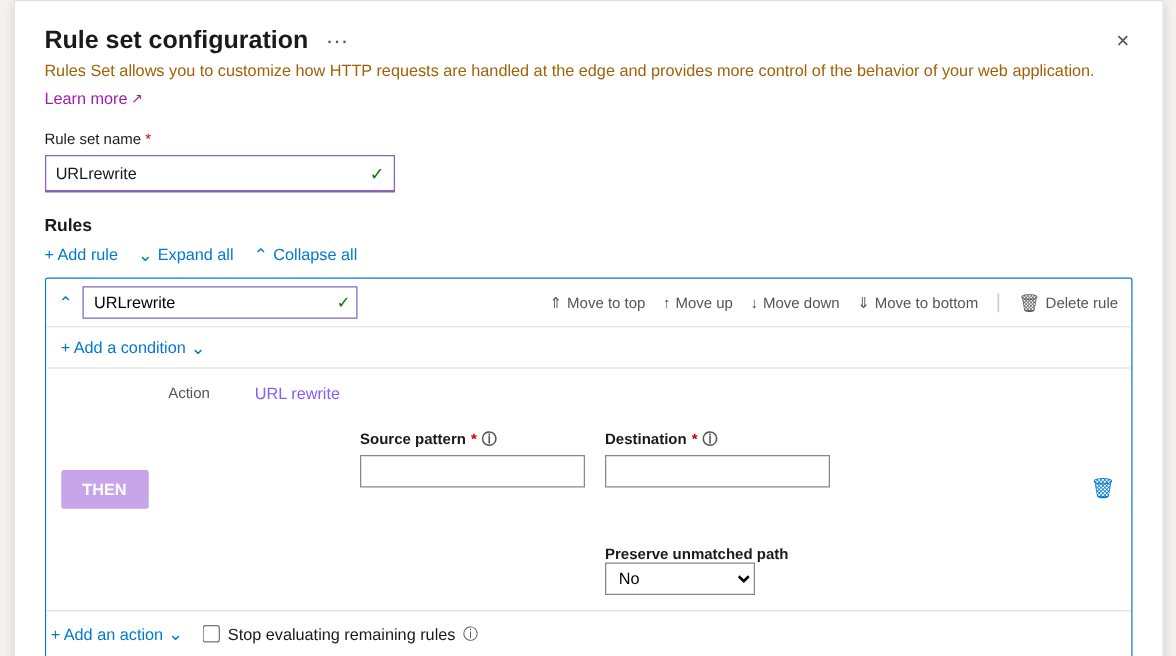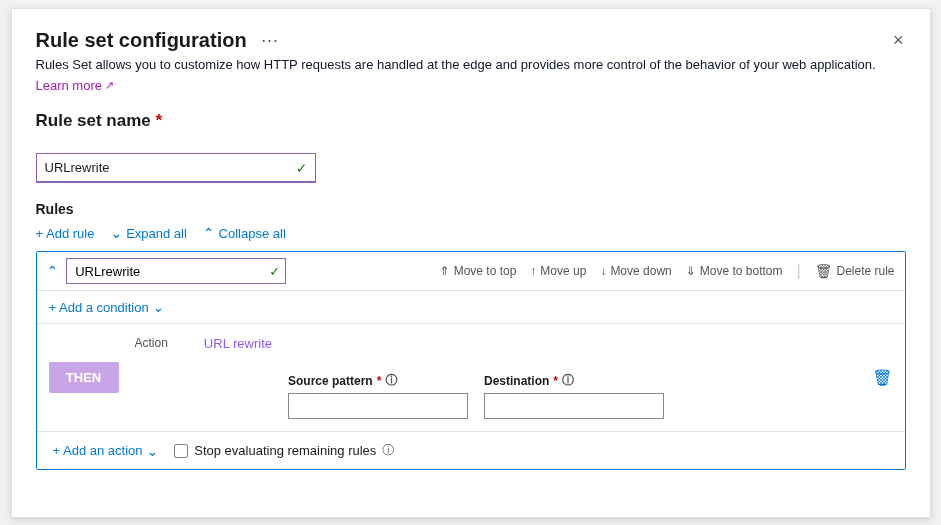--- a/index.html
+++ b/index.html
@@ -49,37 +49,37 @@
     .close-btn {
       background: none;
       border: none;
       font-size: 18px;
       cursor: pointer;
       color: #555;
       padding: 0 2px;
     }
     .description {
       font-size: 13px;
-      color: #0f172a;
+      color: #a16207;
       margin-bottom: 4px;
       line-height: 1.5;
     }
     .learn-more {
       color: #a21caf;
       text-decoration: none;
       font-size: 13px;
       display: inline-flex;
       align-items: center;
       gap: 3px;
       margin-bottom: 18px;
     }
     .field-label {
-      font-size: 17px;
-      font-weight: 700;
-      margin-bottom: 22px;
+      font-size: 12px;
+      font-weight: 400;
+      margin-bottom: 6px;
       color: #1a1a1a;
     }
     .required-star { color: #c00; }
     .text-input {
       width: 280px;
       height: 30px;
       border: 1px solid #8764b8;
       border-bottom: 2px solid #8764b8;
       padding: 0 8px;
       font-size: 13px;
@@ -267,21 +267,21 @@
       border: none;
       cursor: pointer;
       color: #0078d4;
       font-size: 16px;
       margin-left: auto;
       align-self: center;
     }
     .footer-row {
       display: flex;
       gap: 16px;
-      padding: 10px 16px;
+      padding: 10px 4px;
       border-top: 1px solid #e0e0e0;
       background: #fff;
     }
     .add-action-btn {
       background: none;
       border: none;
       cursor: pointer;
       color: #0078d4;
       font-size: 13px;
       display: flex;
@@ -424,20 +424,29 @@
             </div>
             <input class="small-input" type="text" value="" style="">
           </div>
           <div class="destination-group">
             <div class="field-label-small">
               <span>Destination</span>
               <span class="required-star">*</span>
               <span class="info-icon">ⓘ</span>
             </div>
             <input class="small-input" type="text" value="" style="">
+            <div style="margin-top:6px;">
+              <div class="field-label-small">
+                <span>Preserve unmatched path</span>
+              </div>
+              <select class="small-select">
+                <option value="No">No</option>
+                <option value="Yes">Yes</option>
+              </select>
+            </div>
           </div>
           <button class="delete-icon-btn">
             <span style="color:#0078d4;font-size:16px;">🗑</span>
           </button>
         </div>
       </div>
 
       <div class="footer-row">
         <button class="add-action-btn">
           <span>+ Add an action</span>

